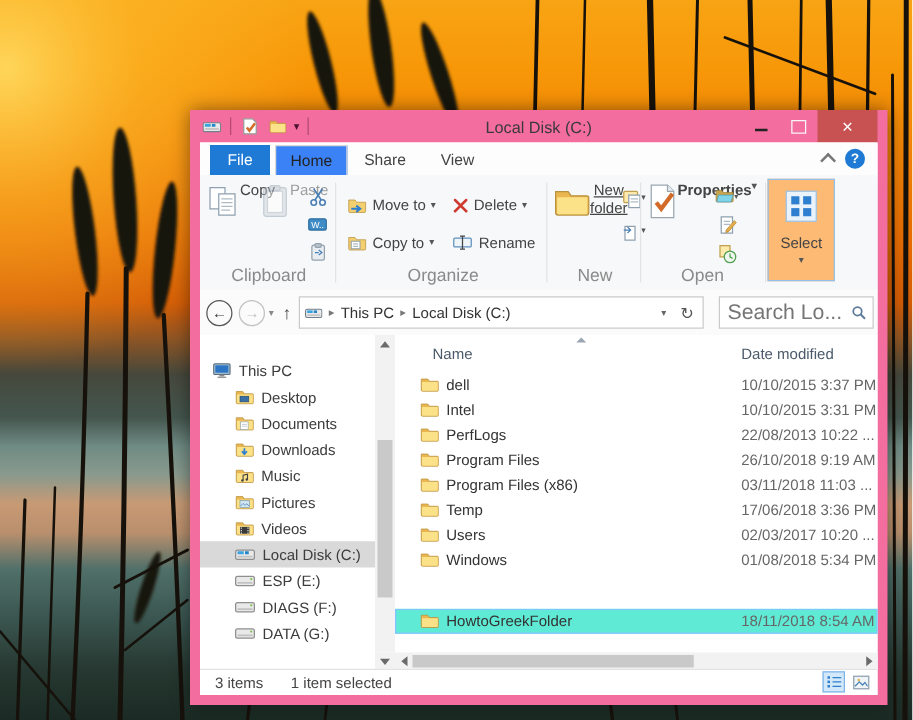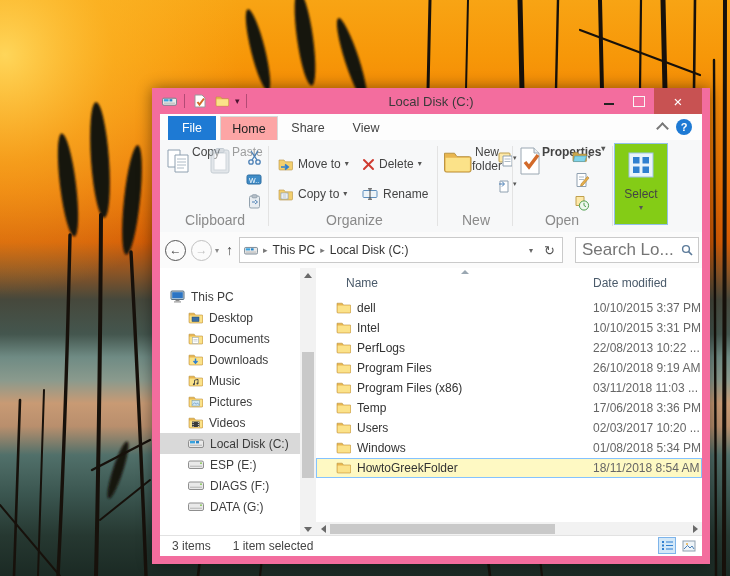--- a/index.html
+++ b/index.html
@@ -22,42 +22,42 @@
   .ctrl.max span{display:block;width:10px;height:9px;border:1.6px solid #f8f6f6;}
   .ctrl.close{width:48px;background:#c85252;color:#fff;font-size:15px;}
 
   .content{position:absolute;left:8px;right:8px;top:26px;bottom:8px;background:#fff;}
 
   
   .tabstrip{position:absolute;left:0;right:0;top:0;height:26px;background:#fdfdfd;border-bottom:1px solid #e4e4e4;}
   .tab{position:absolute;top:2px;height:24px;display:flex;align-items:center;justify-content:center;
     font-size:12.5px;color:#444;}
   .tab-file{left:8px;width:48px;background:#1e7ad4;color:#fff;}
-  .tab-home{left:60px;width:56px;background:#fca5a5;border:1px solid #d8d8d8;border-bottom:none;color:#222;}
+  .tab-home{left:60px;width:56px;background:#3b82f6;border:1px solid #d8d8d8;border-bottom:none;color:#222;}
   .tab-share{left:120px;width:56px;}
   .tab-view{left:180px;width:52px;}
   .rib-collapse{position:absolute;right:34px;top:7px;width:10px;height:10px;}
   .rib-collapse i{display:block;width:7px;height:7px;border-left:2px solid #777;border-top:2px solid #777;
     transform:rotate(45deg);margin-top:3px;}
   .help-btn{position:absolute;right:10px;top:5px;width:16px;height:16px;border-radius:50%;background:#1e7ad4;
     color:#fff;font-size:11px;font-weight:bold;display:flex;align-items:center;justify-content:center;}
 
   
   .ribbon{position:absolute;left:0;right:0;top:26px;height:92px;background:#f7f8f9;border-bottom:1px solid #dcdcdc;font-size:12px;color:#444;}
   .rdiv{position:absolute;top:6px;bottom:6px;width:1px;background:#e3e3e3;}
   .grp-label{position:absolute;bottom:4px;font-size:14px;color:#8a8a8a;text-align:center;}
   .big-btn{position:absolute;top:4px;width:46px;height:64px;display:flex;align-items:flex-start;}
   .big-btn .bicon{height:34px;display:flex;align-items:center;}
   .big-btn .blabel{margin-top:2px;text-align:center;line-height:1.15;}
   .disabled{opacity:.5;}
   .mini-col{position:absolute;display:flex;flex-direction:column;gap:4px;}
   .mini-btn{width:20px;height:18px;display:flex;align-items:center;justify-content:center;}
   .menu-btn{position:absolute;height:22px;display:flex;align-items:center;gap:4px;white-space:nowrap;}
   .caret{font-size:8px;color:#555;line-height:1;}
-  .select-box{position:absolute;left:454px;top:3px;width:52px;height:80px;background:#84cc16;
+  .select-box{position:absolute;left:454px;top:3px;width:52px;height:80px;background:#fdba74;
     border:1px solid #92c0e8;display:flex;flex-direction:column;align-items:center;}
   .select-box .bicon{margin-top:8px;}
   .select-box .blabel{margin-top:6px;}
 
   
   .addr{position:absolute;left:0;right:0;top:118px;height:36px;background:#fbfbfb;display:flex;align-items:center;}
   .nav-circle{width:19px;height:19px;border-radius:50%;border:1.4px solid #555;color:#333;display:flex;
     align-items:center;justify-content:center;font-size:12px;margin-left:5px;}
   .nav-circle.dis{border-color:#c0c0c0;color:#c0c0c0;}
   .addr-caret{font-size:8px;color:#888;margin:0 3px;}
@@ -94,21 +94,21 @@
   .fl-header{position:absolute;left:0;right:0;top:0;height:26px;color:#4a5a6a;}
   .fl-header .h-name{position:absolute;left:30px;top:8px;}
   .fl-header .h-date{position:absolute;left:277px;top:8px;}
   .sort-caret{position:absolute;left:145px;top:2px;width:0;height:0;
     border-left:4px solid transparent;border-right:4px solid transparent;border-bottom:4px solid #9aa7b2;}
   .rows{position:absolute;left:0;right:0;top:30px;}
   .frow{position:relative;height:20px;display:flex;align-items:center;}
   .frow .fico{position:absolute;left:20px;top:3px;}
   .frow .fname{position:absolute;left:41px;white-space:nowrap;}
   .frow .fdate{position:absolute;left:277px;color:#666;white-space:nowrap;}
-  .frow.sel{background:#fef9c3;box-shadow:inset 0 0 0 1px #84c3ff;}
+  .frow.sel{background:#5eead4;box-shadow:inset 0 0 0 1px #84c3ff;margin-top:29px;}
 
   
   .hrow{position:absolute;left:0;right:0;bottom:20px;height:14px;background:#fff;}
   .nav-vdown{position:absolute;left:140px;width:16px;height:14px;background:#f2f2f2;display:flex;align-items:center;justify-content:center;}
   .hscroll{position:absolute;left:156px;right:0;height:14px;background:#f2f2f2;}
   .hscroll .arr{position:absolute;top:0;width:14px;height:14px;display:flex;align-items:center;justify-content:center;}
   .hthumb{position:absolute;top:2px;height:10px;background:#c9c9c9;}
 
   
   .status{position:absolute;left:0;right:0;bottom:0;height:20px;border-top:1px solid #e2e2e2;background:#fff;
@@ -334,21 +334,21 @@
             <rect x="1" y="2.5" width="14" height="7" rx="1" fill="#eef4f8" stroke="#5f8fbd"></rect>
             <line x1="8" y1="0.8" x2="8" y2="11.2" stroke="#444"></line>
             <line x1="6" y1="0.8" x2="10" y2="0.8" stroke="#444"></line>
             <line x1="6" y1="11.2" x2="10" y2="11.2" stroke="#444"></line>
           </svg>
         <span>Rename</span>
       </div>
       <div class="grp-label" style="left:112px;width:165px;">Organize</div>
       <div class="rdiv" style="left:277px;"></div>
 
-      <div class="big-btn" style="left:282px;width:54px;">
+      <div class="big-btn" style="left:282px;width:54px;text-decoration:underline;">
         <span class="bicon">
           <svg width="30" height="25" viewBox="0 0 15 13">
               <path d="M1 2.2 h5.2 l1.3 1.8 H14 a.8.8 0 0 1 .8.8 V11 a1 1 0 0 1 -1 1 H2 a1 1 0 0 1 -1 -1 Z" fill="#e9b64f" stroke="#b8923f" stroke-width=".5"></path>
               <path d="M1.6 4.6 h12.6 V11 a.6.6 0 0 1 -.6.6 H2.2 a.6.6 0 0 1 -.6 -.6 Z" fill="#fbe289"></path>
             </svg>
         </span>
         <span class="blabel" style="width:40px;">New folder</span>
       </div>
       <div class="mini-col" style="left:338px;top:10px;gap:8px;">
         <span class="mini-btn">

